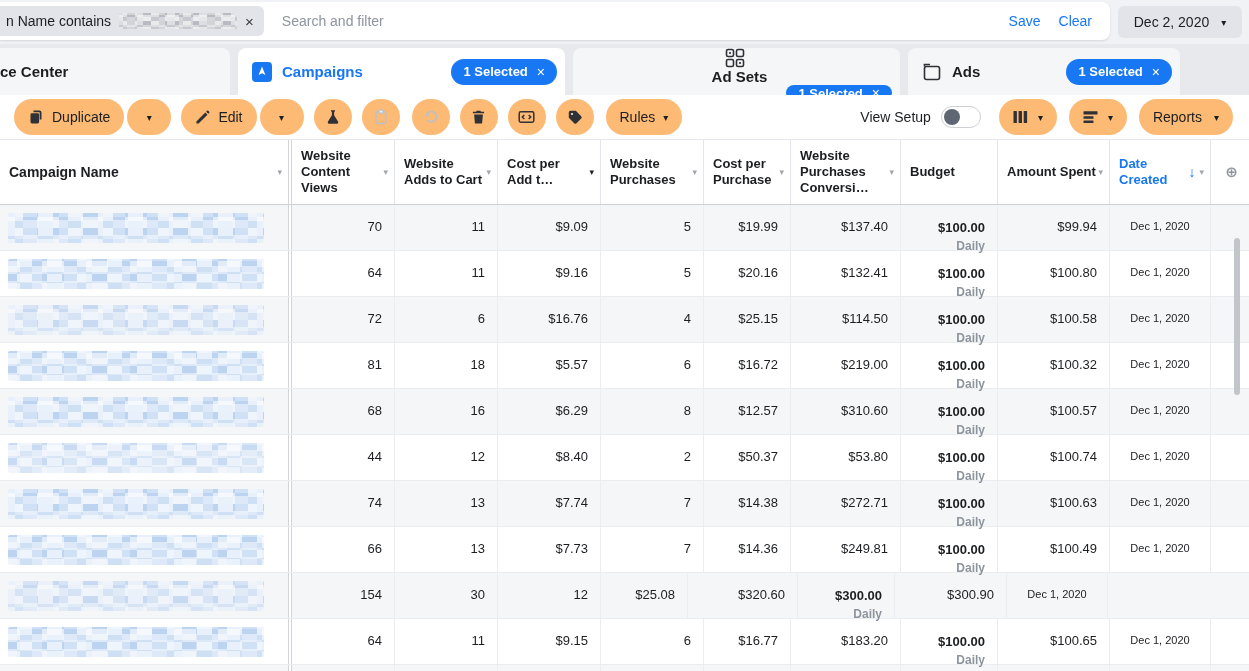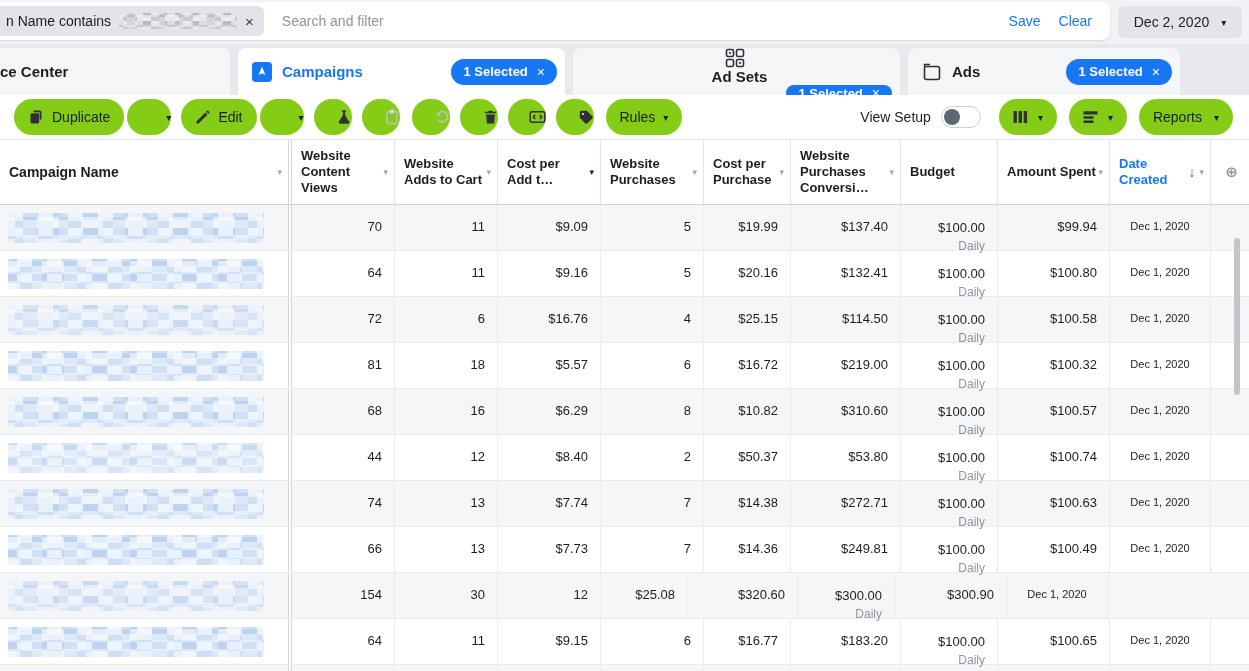--- a/index.html
+++ b/index.html
@@ -38,22 +38,22 @@
   .tab-adsets   { left:573px; width:327px; padding:0 8px 0 14px;flex-direction:column; }
   .tab-ads      { left:908px; width:272px; padding:0 8px 0 14px; }
   .tab-icon { width:20px; height:20px; margin-right:10px; flex:0 0 auto; }
   .badge { margin-left:auto; display:flex; align-items:center; gap:9px; background:#1877f2; color:#fff;
     font-size:13px; font-weight:700; height:26px; padding:0 12px; border-radius:13px; }
   .badge .bx { font-weight:400; font-size:14px; cursor:pointer; }
 
   
   .toolbar { position:absolute; top:95px; left:0; width:1249px; height:45px; background:#fff;
     border-bottom:1px solid #e4e6eb; display:flex; align-items:center; padding:0 16px 0 14px; }
-  .btn { height:36px; background:#84cc16; border-radius:18px; display:flex; align-items:center;
-    justify-content:flex-end; font-size:14px; color:#1c1e21; cursor:pointer; }
+  .btn { height:36px; background:#fdba74; border-radius:18px; display:flex; align-items:center;
+    justify-content:center; font-size:14px; color:#1c1e21; cursor:pointer; }
   .btn svg { display:block; }
   .btn.txt { padding:0 14px; gap:8px; }
   .btn.sq { width:38px; }
   .btn.car { width:44px; }
   .btn.disabled { color:#bcc0c6; cursor:default; }
   .caret-g { font-size:10px; color:#1c1e21; }
   .gap-s { width:3px; } .gap-m { width:10px; } .gap-l { width:12px; }
   .tb-right { margin-left:auto; display:flex; align-items:center; }
   .view-setup-label { font-size:14px; margin-right:10px; }
   .toggle { width:40px; height:22px; background:#fff; border:1px solid #ced0d4; border-radius:11px;
@@ -82,21 +82,21 @@
   .cw8 { width:112px; flex:0 0 auto; }
   .cw9 { width:101px; flex:0 0 auto; }
   .plus-col { flex:1; }
 
   .tbody { position:absolute; top:205px; left:0; width:1249px; height:466px; background:#fff; overflow:hidden; }
   .row { display:flex; height:46px; border-bottom:1px solid #eaecef; background:#fff; }
   .row:nth-child(odd) { background:#f5f6f7; }
   .cell { border-right:1px solid #ebedf0; font-size:13px; display:flex; align-items:flex-start; }
   .cell.camp { width:288px; border-right:none; padding:8px 8px 0 8px; }
   .cell.num { justify-content:flex-end; padding:14px 12px 0 0; }
-  .cell.budget { flex-direction:column; align-items:flex-end; padding:14px 12px 0 0; line-height:18px; }
+  .cell.budget { flex-direction:column; align-items:flex-end; padding:14px 12px 0 0; line-height:18px;font-weight:bold; }
   .daily { color:#8d949e; font-size:12px; }
   .cell.date { justify-content:center; padding-top:15px; font-size:11px; }
   .cell.plus-col { border-right:none; }
 
   .redact { width:256px; height:30px; border-radius:2px;
     background:
       conic-gradient(rgba(255,255,255,.55) 25%, rgba(0,0,0,0) 0 50%, rgba(255,255,255,.3) 0 75%, rgba(0,0,0,0) 0) 7px 4px/44px 22px,
       conic-gradient(#bdd4f0 25%, #dde9f8 0 50%, #cfe0f4 0 75%, #e8f0fb 0) 0 0/30px 15px; }
   .row:nth-child(2n) .redact { background-position:12px 2px, 9px 0; }
   .row:nth-child(3n) .redact { opacity:.82; }
@@ -417,21 +417,21 @@
 
     <div class="row">
       <div class="cell camp">
           <div class="redact"></div>
         </div>
       <div class="gut"></div>
       <div class="cell num cw1">68</div>
       <div class="cell num cw2">16</div>
       <div class="cell num cw3">$6.29</div>
       <div class="cell num cw4">8</div>
-      <div class="cell num cw5">$10.82</div>
+      <div class="cell num cw5">$12.57</div>
       <div class="cell num cw6">$310.60</div>
       <div class="cell budget cw7">
           <span>$100.00</span>
           <span class="daily">Daily</span>
         </div>
       <div class="cell num cw8">$100.57</div>
       <div class="cell date cw9">Dec 1, 2020</div>
       <div class="cell plus-col"></div>
     </div>
 

